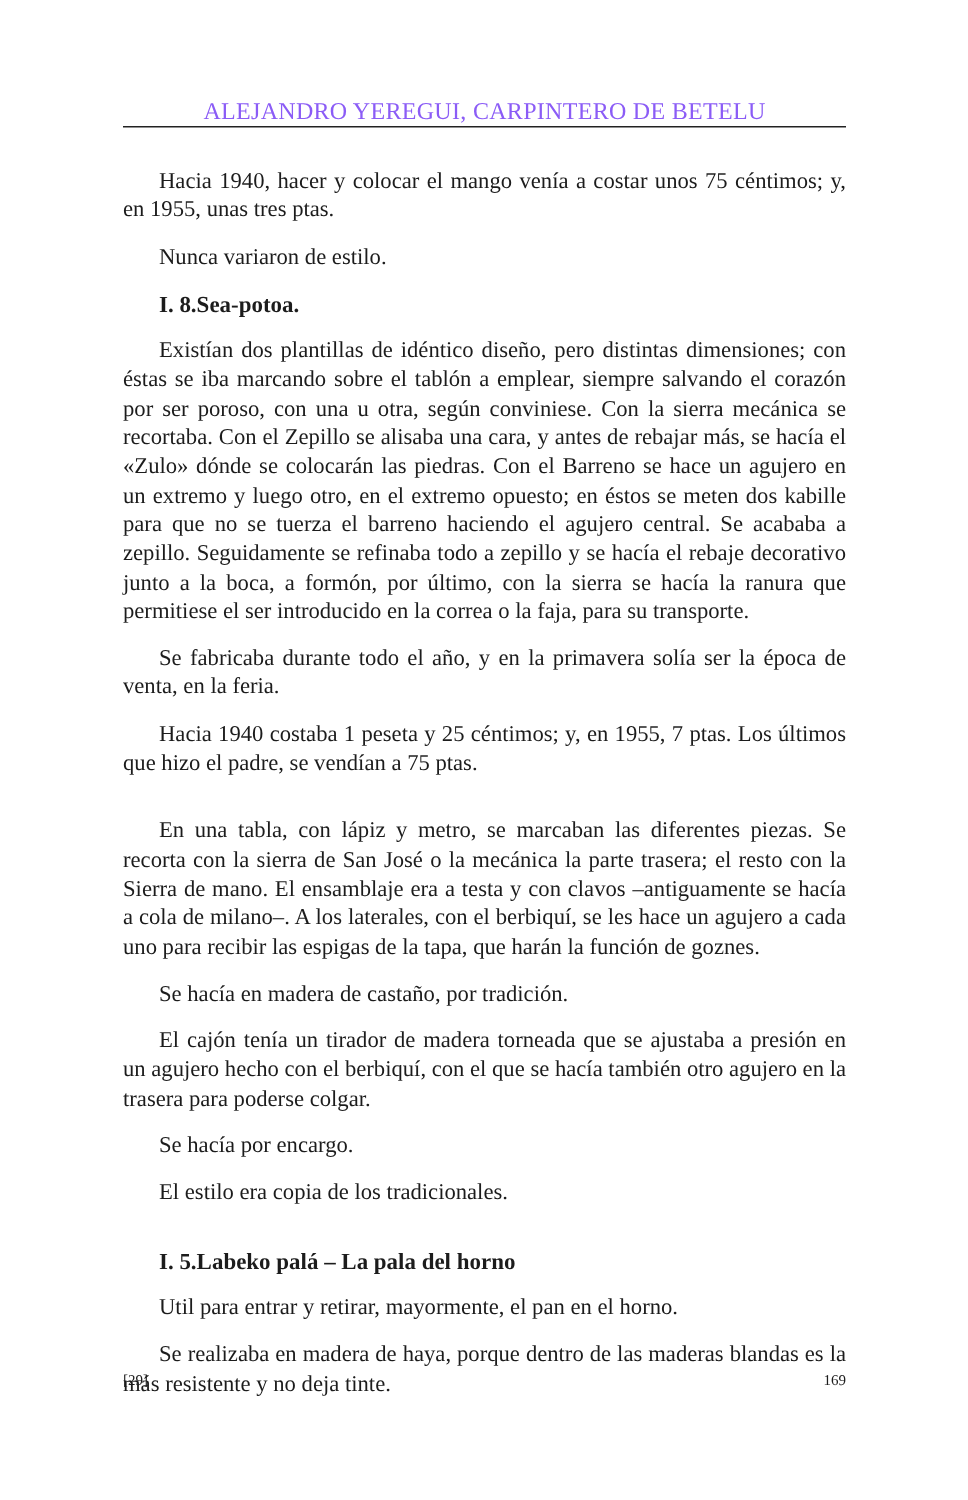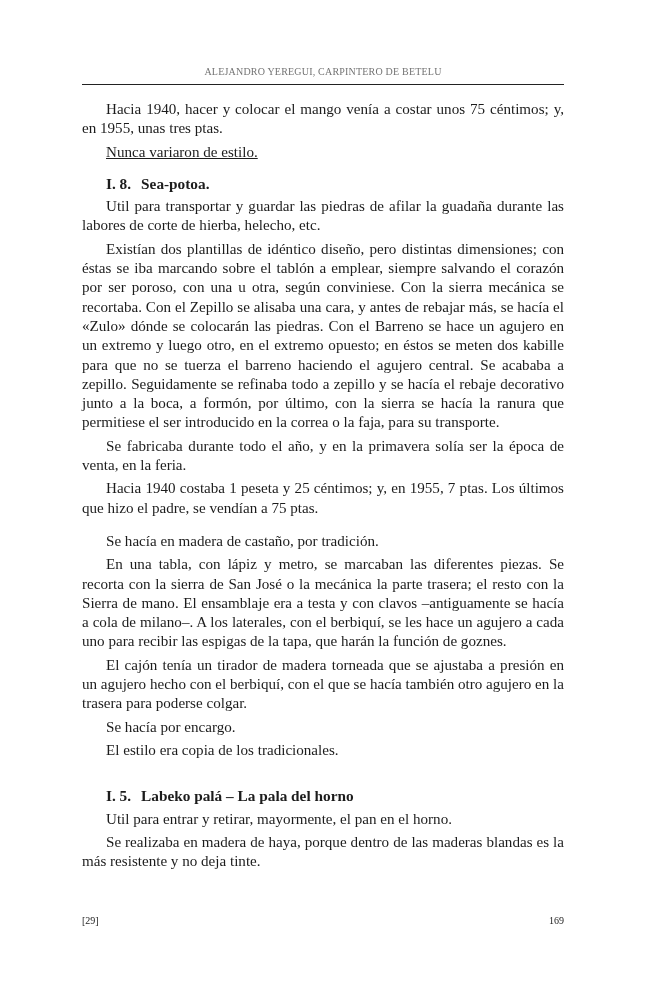--- a/index.html
+++ b/index.html
@@ -4,40 +4,40 @@
 <style>
   html, body { margin: 0; padding: 0; background: #ffffff; }
   body { width: 645px; height: 1000px; position: relative; overflow: hidden; }
   .page {
     position: absolute; left: 82px; top: 0; width: 482px;
     font-family: "Liberation Serif", "DejaVu Serif", serif;
     color: #1c1c1c;
   }
   .running-head {
     position: absolute; top: 66px; left: 0; width: 482px;
-    text-align: center; font-size: 10px; letter-spacing: 0.2px;
-    color: #737373;
+    text-align: center; font-size: 16px; letter-spacing: 0.2px;
+    color: #8b5cf6;
   }
   .rule {
     position: absolute; top: 84px; left: 0; width: 482px; height: 0;
     border-top: 1.3px solid #222;
   }
   .body {
     position: absolute; top: 100px; left: 0; width: 482px;
     font-size: 15.1px; line-height: 19.3px;
   }
   .body p {
-    margin: 0 0 4px 0; text-indent: 24px; text-align: justify;
+    margin: 12px 0 4px 0; text-indent: 24px; text-align: justify;
   }
-  .body p.last-line-left { text-align-last: left; text-decoration: underline; }
+  .body p.last-line-left { text-align-last: left; }
   .body h3 {
     margin: 12px 0 4px 0; padding-left: 24px;
     font-size: 15.3px; font-weight: bold; line-height: 19.3px;
   }
-  .body h3 .num { display: inline-block; margin-right: 10px; }
+  .body h3 .num { display: inline-block; }
   .body .gap { height: 10px; }
   .folio {
     position: absolute; top: 915px; left: 0; width: 482px;
     font-size: 10px; display: flex; justify-content: space-between;
   }
 </style>
 </head>
 <body>
 
 <div class="page">
@@ -45,31 +45,30 @@
   <div class="rule"></div>
 
   <div class="body">
     <p>Hacia 1940, hacer y colocar el mango venía a costar unos 75 céntimos; y, en 1955, unas tres ptas.</p>
     <p class="last-line-left">Nunca variaron de estilo.</p>
 
     <section>
       <h3>
         <span class="num">I. 8.</span><span>Sea-potoa.</span>
       </h3>
-      <p>Util para transportar y guardar las piedras de afilar la guadaña durante las labores de corte de hierba, helecho, etc.</p>
       <p>Existían dos plantillas de idéntico diseño, pero distintas dimensiones; con éstas se iba marcando sobre el tablón a emplear, siempre salvando el corazón por ser poroso, con una u otra, según conviniese. Con la sierra mecánica se recortaba. Con el Zepillo se alisaba una cara, y antes de rebajar más, se hacía el «Zulo» dónde se colocarán las piedras. Con el Barreno se hace un agujero en un extremo y luego otro, en el extremo opuesto; en éstos se meten dos kabille para que no se tuerza el barreno haciendo el agujero central. Se acababa a zepillo. Seguidamente se refinaba todo a zepillo y se hacía el rebaje decorativo junto a la boca, a formón, por último, con la sierra se hacía la ranura que permitiese el ser introducido en la correa o la faja, para su transporte.</p>
       <p>Se fabricaba durante todo el año, y en la primavera solía ser la época de venta, en la feria.</p>
       <p>Hacia 1940 costaba 1 peseta y 25 céntimos; y, en 1955, 7 ptas. Los últimos que hizo el padre, se vendían a 75 ptas.</p>
     </section>
 
     <div class="gap"></div>
 
     <section>
+      <p>En una tabla, con lápiz y metro, se marcaban las diferentes piezas. Se recorta con la sierra de San José o la mecánica la parte trasera; el resto con la Sierra de mano. El ensamblaje era a testa y con clavos –antiguamente se hacía a cola de milano–. A los laterales, con el berbiquí, se les hace un agujero a cada uno para recibir las espigas de la tapa, que harán la función de goznes.</p>
       <p>Se hacía en madera de castaño, por tradición.</p>
-      <p>En una tabla, con lápiz y metro, se marcaban las diferentes piezas. Se recorta con la sierra de San José o la mecánica la parte trasera; el resto con la Sierra de mano. El ensamblaje era a testa y con clavos –antiguamente se hacía a cola de milano–. A los laterales, con el berbiquí, se les hace un agujero a cada uno para recibir las espigas de la tapa, que harán la función de goznes.</p>
       <p>El cajón tenía un tirador de madera torneada que se ajustaba a presión en un agujero hecho con el berbiquí, con el que se hacía también otro agujero en la trasera para poderse colgar.</p>
       <p>Se hacía por encargo.</p>
       <p>El estilo era copia de los tradicionales.</p>
     </section>
 
     <div class="gap"></div>
 
     <section>
       <h3>
         <span class="num">I. 5.</span><span>Labeko palá – La pala del horno</span>

